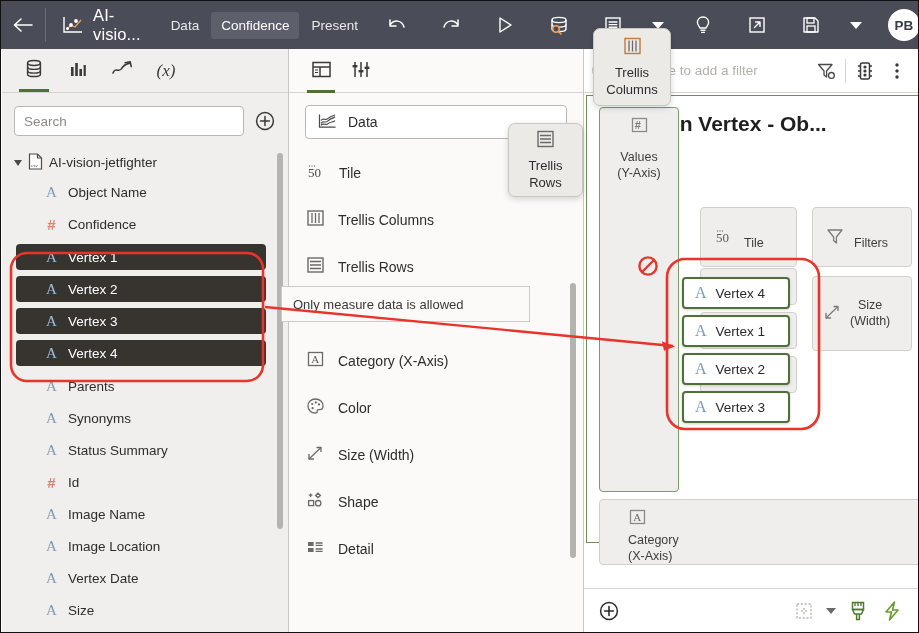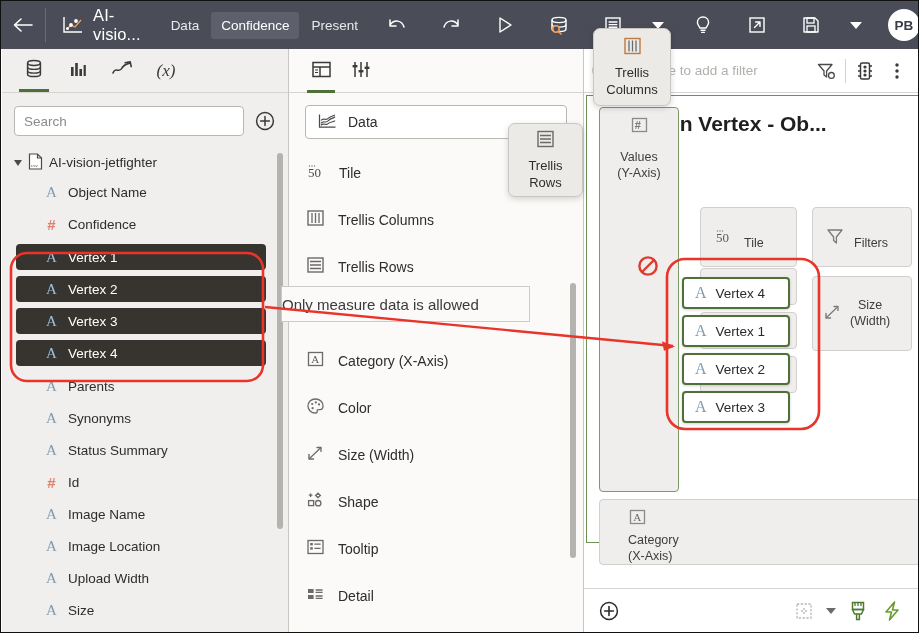--- a/index.html
+++ b/index.html
@@ -228,21 +228,21 @@
     font-size: 13px; color: #2d2d2d; box-shadow: 0 2px 6px rgba(0,0,0,.16);
     line-height: 1.25; text-align: center;
   }
   .gh-trellis-cols { left: 592px; top: 27px; width: 78px; height: 78px; }
   .gh-trellis-rows { left: 507px; top: 122px; width: 75px; height: 74px; }
   .drag-ghost .gh-ic { margin-bottom: 5px; }
 
   .tooltip-box {
     position: absolute; left: 280px; top: 285px; width: 249px; height: 36px;
     background: #fbfaf8; border: 1px solid #cdcbc7; display: flex; align-items: center;
-    font-size: 15px; color: #3a3a3a; z-index: 30;
+    padding-left: 11px; font-size: 13px; color: #3a3a3a; z-index: 30;
   }
 
   .no-drop {
     position: absolute; left: 636px; top: 254px; width: 22px; height: 22px; z-index: 31;
   }
 
   .anno { position: absolute; left: 0; top: 0; width: 919px; height: 633px; pointer-events: none; z-index: 40; }
 </style>
 </head>
 <body>
@@ -442,21 +442,21 @@
       <div class="tree-item">
         <span class="ti-type str">A</span>
         <span>Image Name</span>
       </div>
       <div class="tree-item">
         <span class="ti-type str">A</span>
         <span>Image Location</span>
       </div>
       <div class="tree-item">
         <span class="ti-type str">A</span>
-        <span>Upload Width</span>
+        <span>Vertex Date</span>
       </div>
       <div class="tree-item">
         <span class="ti-type str">A</span>
         <span>Size</span>
       </div>
     </div>
     <div class="lp-scroll"></div>
   </div>
 
   <div class="midpanel">
@@ -574,31 +574,20 @@
               <path d="M12 2.2 L14.4 4.4 L12 6.6 L9.6 4.4 Z" stroke="#6a6a6a" stroke-width="1.3" fill="none"></path>
               <rect x="2.6" y="9.6" width="5" height="5" stroke="#6a6a6a" stroke-width="1.3" fill="none"></rect>
               <circle cx="12.2" cy="12.2" r="2.7" stroke="#6a6a6a" stroke-width="1.3" fill="none"></circle>
             </svg>
         </span>
         <span>Shape</span>
       </div>
       <div class="mp-item">
         <span>
           <svg width="19" height="18" viewBox="0 0 19 18">
-              <rect x="2" y="2.5" width="15" height="13" stroke="#6a6a6a" stroke-width="1.3" fill="none"></rect>
-              <rect x="4.2" y="5" width="2.6" height="2.4" fill="#6a6a6a"></rect>
-              <rect x="4.2" y="9.2" width="2.6" height="2.4" fill="#6a6a6a"></rect>
-              <path d="M8.4 6.2 L14.6 6.2 M8.4 10.4 L14.6 10.4" stroke="#6a6a6a" stroke-width="1.3"></path>
-            </svg>
-        </span>
-        <span>Tooltip</span>
-      </div>
-      <div class="mp-item">
-        <span>
-          <svg width="19" height="18" viewBox="0 0 19 18">
               <rect x="2" y="4" width="5.6" height="4" fill="#6a6a6a"></rect>
               <rect x="2" y="10" width="5.6" height="4" fill="#6a6a6a"></rect>
               <path d="M9.6 5 L16.6 5 M9.6 7.4 L16.6 7.4 M9.6 11 L16.6 11 M9.6 13.4 L16.6 13.4" stroke="#6a6a6a" stroke-width="1.4"></path>
             </svg>
         </span>
         <span>Detail</span>
       </div>
       <div class="mp-scroll"></div>
     </div>
   </div>

